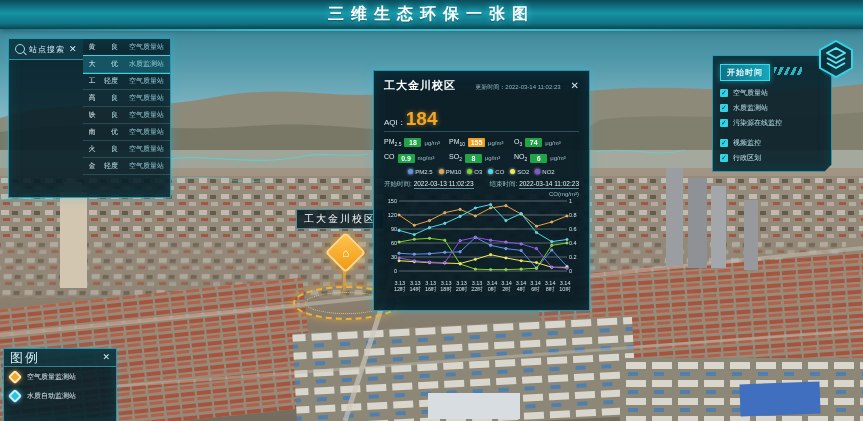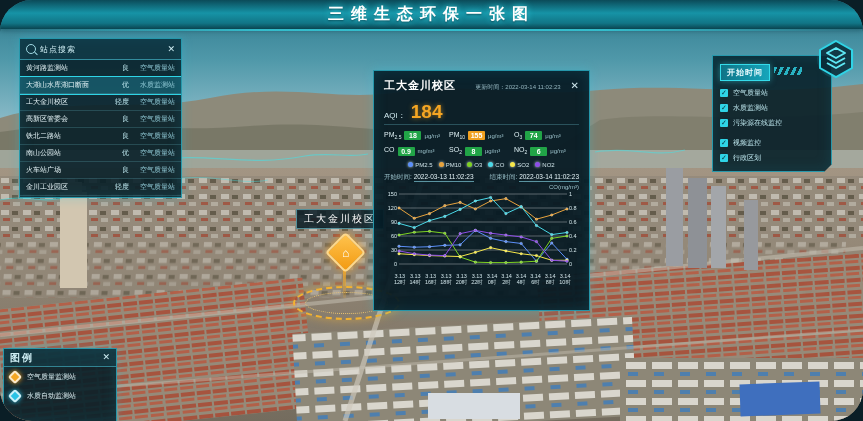--- a/index.html
+++ b/index.html
@@ -1,37 +1,37 @@
 <!DOCTYPE html>
 <html><head>
 <meta charset="utf-8">
 <style>
   html,body{margin:0;padding:0;background:#0a1e26;}
   .stage{position:relative;width:863px;height:421px;overflow:hidden;
     font-family:"Liberation Sans","DejaVu Sans",sans-serif;
     background:linear-gradient(180deg,#2e7a8d 0%,#4f98a9 14%,#7fb4c2 26%,#a7cad0 36%,#c3d6d4 41%,#b9c3b4 44%,#a59a86 48%,#8fothing 0);
-    background:linear-gradient(180deg,#2e7a8d 0%,#4f98a9 14%,#7fb4c2 26%,#a7cad0 36%,#c3d6d4 41%,#b9c3b4 44%,#a59a86 48%,#8f8474 60%,#7c7262 100%);border-radius:32px;}
+    background:linear-gradient(180deg,#2e7a8d 0%,#4f98a9 14%,#7fb4c2 26%,#a7cad0 36%,#c3d6d4 41%,#b9c3b4 44%,#a59a86 48%,#8f8474 60%,#7c7262 100%);}
   .scene-svg{position:absolute;left:0;top:0;z-index:0;}
 
   
   .top-bar{position:absolute;left:0;top:0;right:0;height:29px;z-index:60;
     background:linear-gradient(180deg,#0b4b59 0%,#1693a6 45%,#117586 80%,#0a4450 100%);
     box-shadow:0 1px 6px rgba(0,40,50,.5);}
   .top-bar::after{content:"";position:absolute;left:0;right:0;bottom:-2px;height:2px;
     background:linear-gradient(90deg,transparent,#35dcea 30%,#35dcea 70%,transparent);opacity:.7;}
   .top-title{position:absolute;left:0;right:0;top:4px;text-align:center;color:#fff;
     font-size:16px;font-weight:bold;letter-spacing:7px;
     text-shadow:0 0 6px #35dcea,0 1px 2px rgba(0,30,40,.8);}
 
   
   .panel{position:absolute;background:rgba(7,31,40,.9);border:1px solid rgba(47,190,212,.75);
     box-shadow:0 0 10px rgba(40,200,225,.3), inset 0 0 14px rgba(20,120,140,.25);color:#d9eef2;}
 
   
-  .station-panel{left:19px;top:38px;width:161px;height:158px;z-index:30;display:flex;flex-direction:column;}
+  .station-panel{left:8px;top:38px;width:161px;height:158px;z-index:30;display:flex;}
   .sp-head{display:flex;align-items:center;gap:4px;height:20px;padding:0 6px;
     border-bottom:1px solid rgba(80,210,230,.55);background:rgba(20,70,85,.5);}
   .sp-title{flex:1;font-size:8px;color:#cfeef4;letter-spacing:1px;}
   .icon-search{width:8px;height:8px;border:1px solid #9fd9e4;border-radius:50%;position:relative;flex:0 0 auto;}
   .icon-search::after{content:"";position:absolute;width:4px;height:1px;background:#9fd9e4;
     transform:rotate(45deg);right:-3px;bottom:-1px;}
   .close-x{font-size:9px;color:#cfeef4;cursor:pointer;line-height:1;}
   .sp-rows{flex:1;overflow:hidden;}
   .sp-row{display:flex;align-items:center;height:16px;padding:0 6px;gap:4px;
     border-bottom:1px solid rgba(110,200,215,.22);font-size:7px;}
@@ -40,21 +40,21 @@
   .sp-row .r-type{width:42px;color:#92ccd8;text-align:right;}
   .sp-row.sel{background:rgba(35,160,185,.35);outline:1px solid #2fd4e6;}
 
   
   .detail{left:373px;top:70px;width:217px;height:241px;z-index:40;padding:7px 10px 5px 10px;box-sizing:border-box;
     background:rgba(5,26,35,.94);}
   .dt-head{display:flex;align-items:baseline;gap:6px;}
   .dt-title{font-size:11px;font-weight:bold;color:#fff;letter-spacing:1px;}
   .dt-update{flex:1;font-size:6px;color:#93b4bd;text-align:right;}
   .dt-close{font-size:10px;color:#cfe8ee;margin-left:4px;cursor:pointer;}
-  .aqi-row{display:flex;align-items:baseline;gap:5px;margin-top:9px;padding-bottom:3px;
+  .aqi-row{display:flex;align-items:baseline;margin-top:16px;padding-bottom:3px;
     border-bottom:1px solid rgba(110,200,215,.3);}
   .aqi-label{font-size:8px;color:#cfe8ee;}
   .aqi-value{font-size:19px;font-weight:bold;color:#f5a623;line-height:1;text-shadow:0 0 5px rgba(245,166,35,.6);}
   .poll-grid{display:grid;grid-template-columns:1fr 1fr 1fr;row-gap:6px;margin-top:6px;}
   .poll{display:flex;align-items:center;gap:3px;font-size:7px;}
   .poll .pname{color:#dceef2;}
   .poll sub{font-size:5px;}
   .poll .badge{min-width:13px;text-align:center;padding:1px 2px;border-radius:1px;
     color:#fff;font-weight:bold;font-size:7px;}
   .poll .unit{color:#9cc3cc;font-size:6px;}
@@ -82,21 +82,21 @@
   .cbx{width:8px;height:8px;background:#2fd4e6;border-radius:1px;color:#06323c;
     font-size:7px;line-height:8px;text-align:center;font-weight:bold;flex:0 0 auto;}
 
   
   .hex-btn{position:absolute;right:6px;top:38px;width:42px;height:42px;z-index:35;cursor:pointer;}
 
   
   .map-legend{left:3px;top:348px;width:112px;height:73px;z-index:30;}
   .ml-head{display:flex;align-items:center;height:17px;padding:0 6px;
     border-bottom:1px solid rgba(80,210,230,.5);background:rgba(20,70,85,.45);}
-  .ml-title{flex:1;font-size:10px;color:#cfeef4;font-weight:bold;letter-spacing:2px;}
+  .ml-title{flex:1;font-size:13px;color:#cfeef4;font-weight:normal;letter-spacing:2px;}
   .ml-items{padding:5px 6px;display:flex;flex-direction:column;gap:9px;}
   .ml-item{display:flex;align-items:center;gap:7px;font-size:7px;color:#dff2f6;}
   .diamond{width:10px;height:10px;transform:rotate(45deg);border-radius:2px;
     box-shadow:0 0 5px currentColor;flex:0 0 auto;border:2px solid rgba(255,255,255,.75);box-sizing:border-box;}
 
   
   .mk-label{position:absolute;left:296px;top:209px;z-index:10;padding:2px 7px;
     background:rgba(8,28,38,.85);border:1px solid rgba(130,225,240,.55);
     color:#fff;font-size:10px;letter-spacing:2px;white-space:nowrap;}
   .mk-pin{position:absolute;left:331px;top:238px;width:25px;height:25px;z-index:9;

